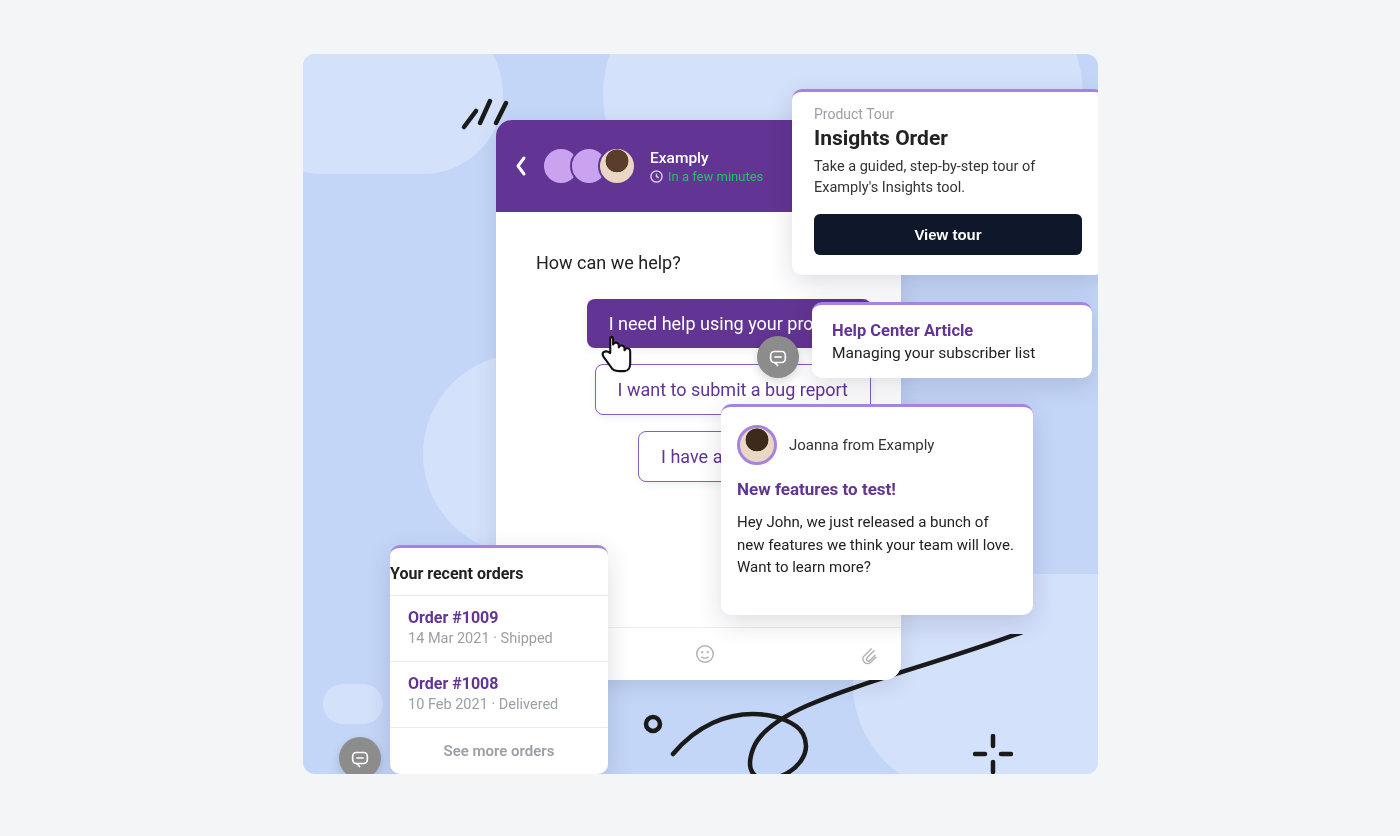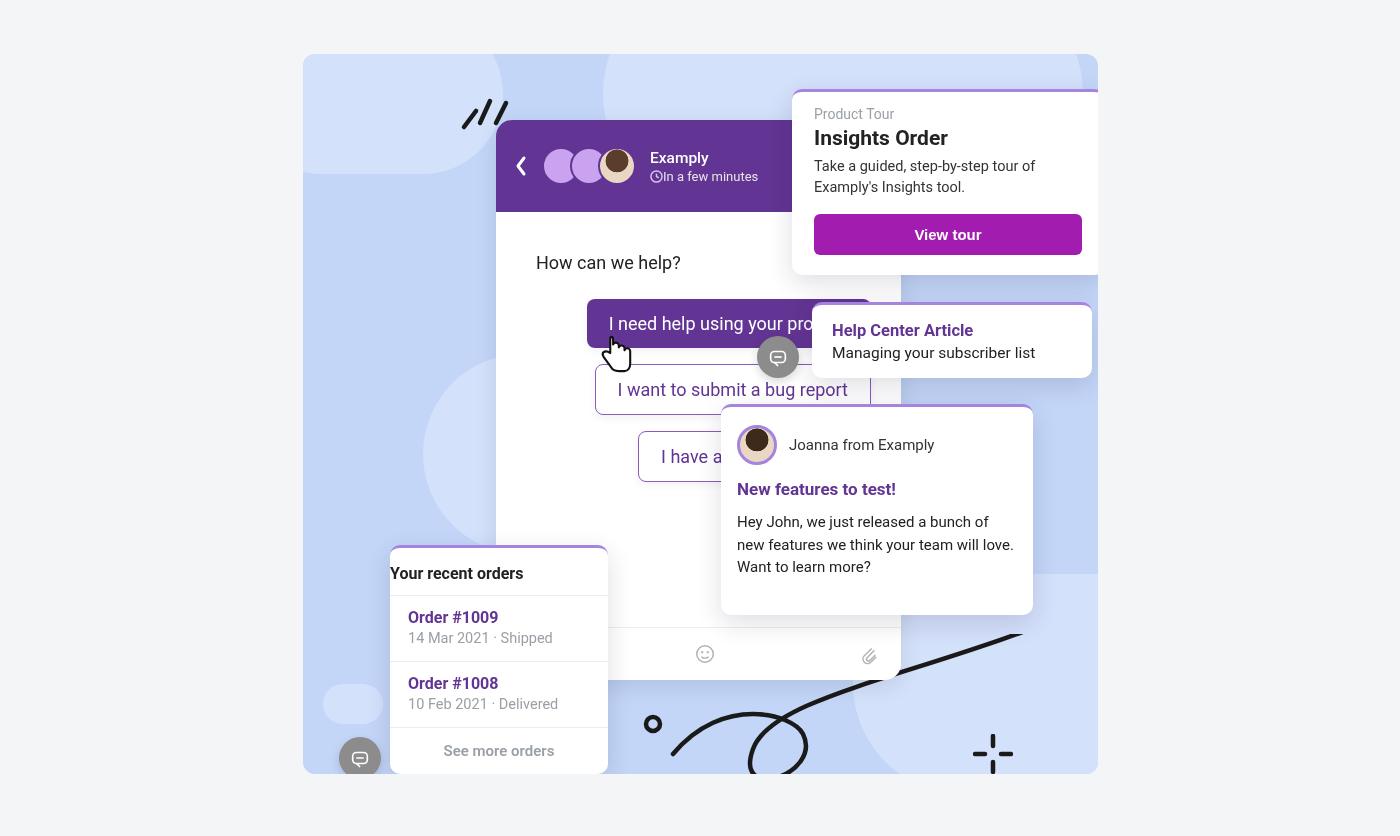--- a/index.html
+++ b/index.html
@@ -74,21 +74,21 @@
     border:2px solid #623493;
     margin-left:-10px;
     background:#c9a3f0;
   }
   .avatar-stack .av:first-child{margin-left:0;}
   .avatar-stack .av.face {
     background: radial-gradient(circle at 50% 35%, #5a3d2b 0 40%, #e9d6c3 42% 100%);
   }
   .chat-title-block { display:flex; flex-direction:column; gap:2px; }
   .chat-title { font-weight:500; font-size:15.5px; }
-  .chat-sub { font-size:13px; color:#e5e5e5; display:flex; align-items:center; }
+  .chat-sub { font-size:13px; color:#22c55e; display:flex; align-items:center; gap:5px; }
   .clock-i svg{stroke:#d5c5e8;stroke-width:1.6;fill:none;width:13px;height:13px;display:block;}
 
   .chat-body {
     padding: 40px 30px 20px 40px;
   }
   .prompt-text {
     font-size: 18px;
     color:#222;
     margin-bottom: 26px;
   }
@@ -170,21 +170,21 @@
     padding:18px 22px 20px;
     border-top:3px solid #a584e0;
   }
 
   
   .tour-card { left:489px; top:35px; width:268px; padding-top:14px;}
   .tour-eyebrow{color:#9aa0a6;font-size:14px;margin-bottom:4px;}
   .tour-title{font-size:21px;font-weight:700;margin-bottom:6px;}
   .tour-desc{font-size:14.5px;color:#333;line-height:1.45;margin-bottom:16px;}
   .tour-btn{
-    background:#a21caf;color:#fff;border:none;
+    background:#0f172a;color:#fff;border:none;
     width:100%;padding:12px 0;border-radius:6px;
     font-size:15px;font-weight:600;cursor:pointer;
   }
 
   
   .hc-card { left:509px; top:248px; width:240px; padding:16px 20px;}
   .hc-title{color:#623493;font-weight:700;font-size:16.5px;margin-bottom:4px;}
   .hc-sub{color:#222;font-size:15.5px;}
 
   

